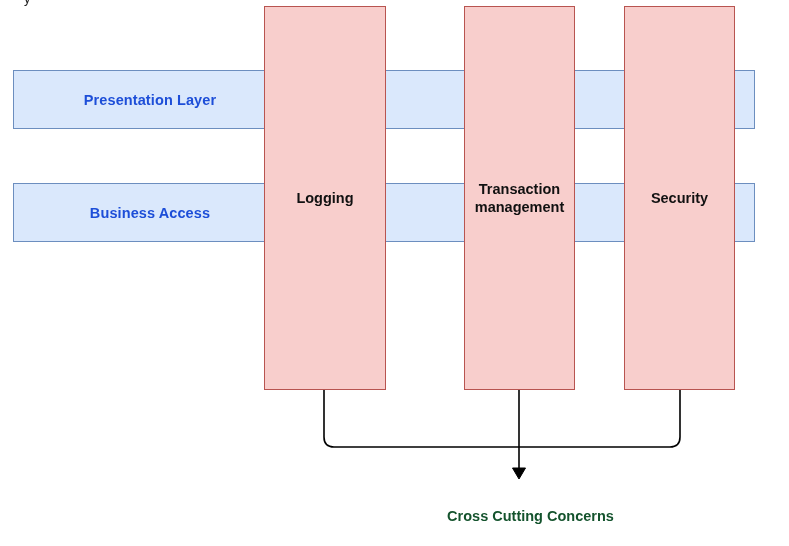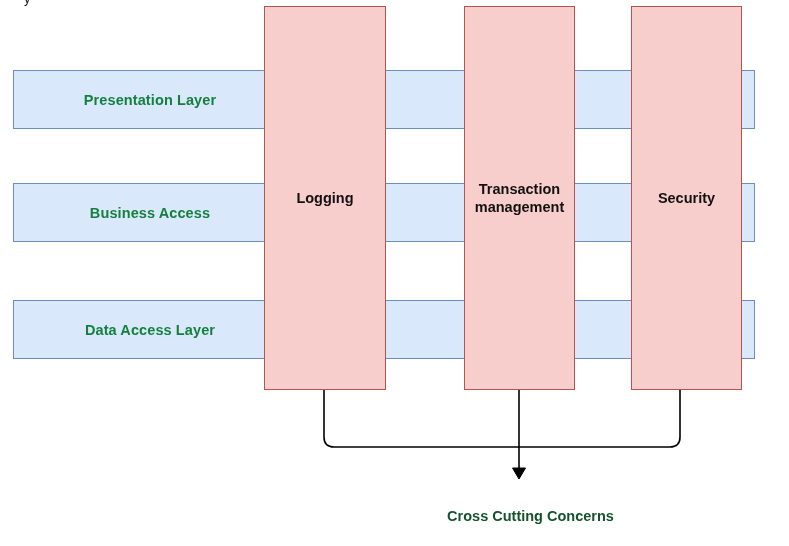--- a/index.html
+++ b/index.html
@@ -34,21 +34,21 @@
     align-items: center;
     z-index: 1;
   }
   .layer-bar .layer-label {
     position: absolute;
     left: 0;
     width: 272px;
     text-align: center;
     font-size: 14.5px;
     font-weight: bold;
-    color: #15803d;
+    color: #1d4ed8;
     letter-spacing: 0.1px;
     white-space: nowrap;
   }
 
   
   .concern-col {
     position: absolute;
     box-sizing: border-box;
     background: #f8cecc;
     border: 1px solid #b85450;
@@ -115,23 +115,20 @@
   <span id="top-glyph">y</span>
 
   <div class="layer-bar" id="bar-presentation" style="left:13px; top:70px; width:742px; height:59px;">
     <span class="layer-label">Presentation Layer</span>
   </div>
 
   <div class="layer-bar" id="bar-business" style="left:13px; top:183px; width:742px; height:59px;">
     <span class="layer-label">Business Access</span>
   </div>
 
-  <div class="layer-bar" id="bar-data-access" style="left:13px; top:300px; width:742px; height:59px;">
-    <span class="layer-label">Data Access Layer</span>
-  </div>
 
   <svg id="connectors" viewBox="0 0 789 546">
 
     <path d="M 324 390 L 324 437 Q 324 447 334 447 L 519 447" fill="none" stroke="#000000" stroke-width="1.6"></path>
 
     <path d="M 680 390 L 680 437 Q 680 447 670 447 L 519 447" fill="none" stroke="#000000" stroke-width="1.6"></path>
 
     <path d="M 519 390 L 519 473" fill="none" stroke="#000000" stroke-width="1.6"></path>
 
     <path d="M 512.5 468 L 525.5 468 L 519 479 Z" fill="#000000" stroke="#000000" stroke-width="1"></path>
@@ -139,21 +136,21 @@
 
   <div class="concern-col" id="col-transaction-management" style="left:464px; top:6px; width:111px; height:384px;">
     <span class="concern-label">Transaction
 management</span>
   </div>
 
   <div class="concern-col" id="col-logging" style="left:264px; top:6px; width:122px; height:384px;">
     <span class="concern-label">Logging</span>
   </div>
 
-  <div class="concern-col" id="col-security" style="left:624px; top:6px; width:111px; height:384px;margin-left:7px;">
+  <div class="concern-col" id="col-security" style="left:624px; top:6px; width:111px; height:384px;">
     <span class="concern-label">Security</span>
   </div>
 
   <div id="caption">
     <span class="cap-inner">Cross Cutting Concerns</span>
   </div>
 
 </div>
 
 </body></html>

